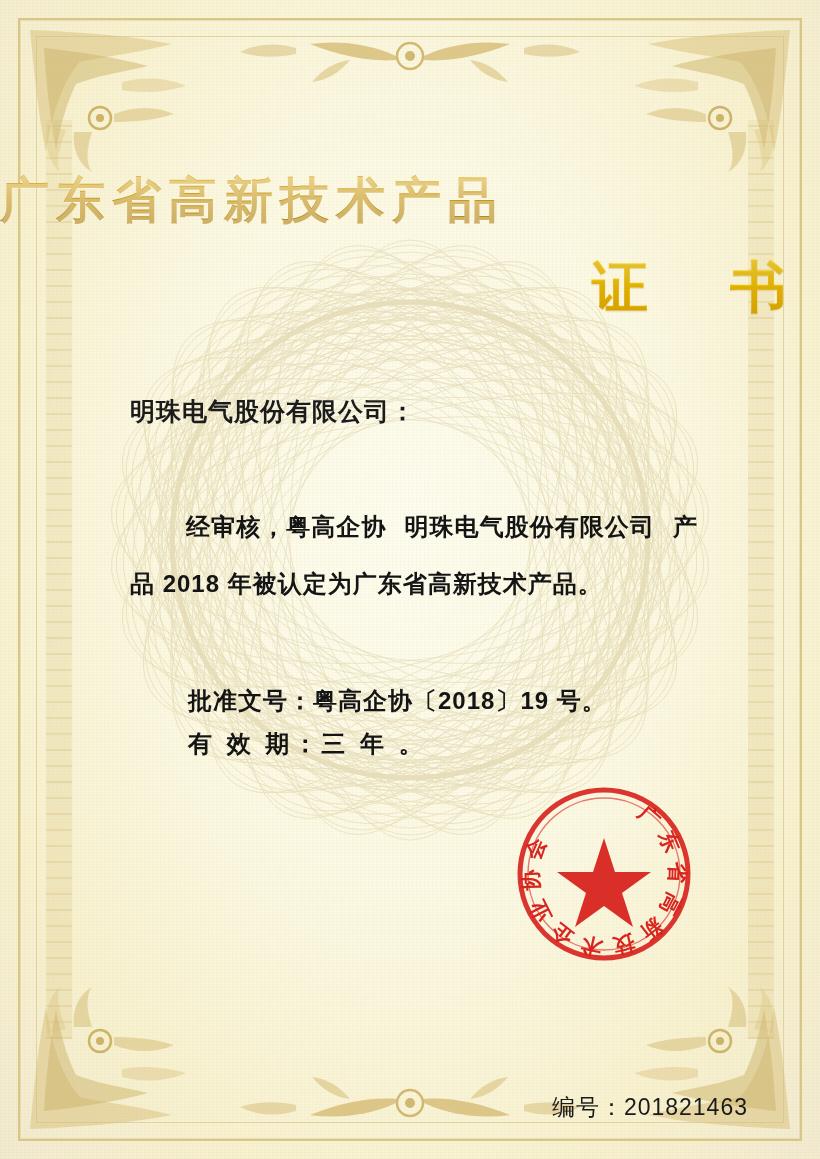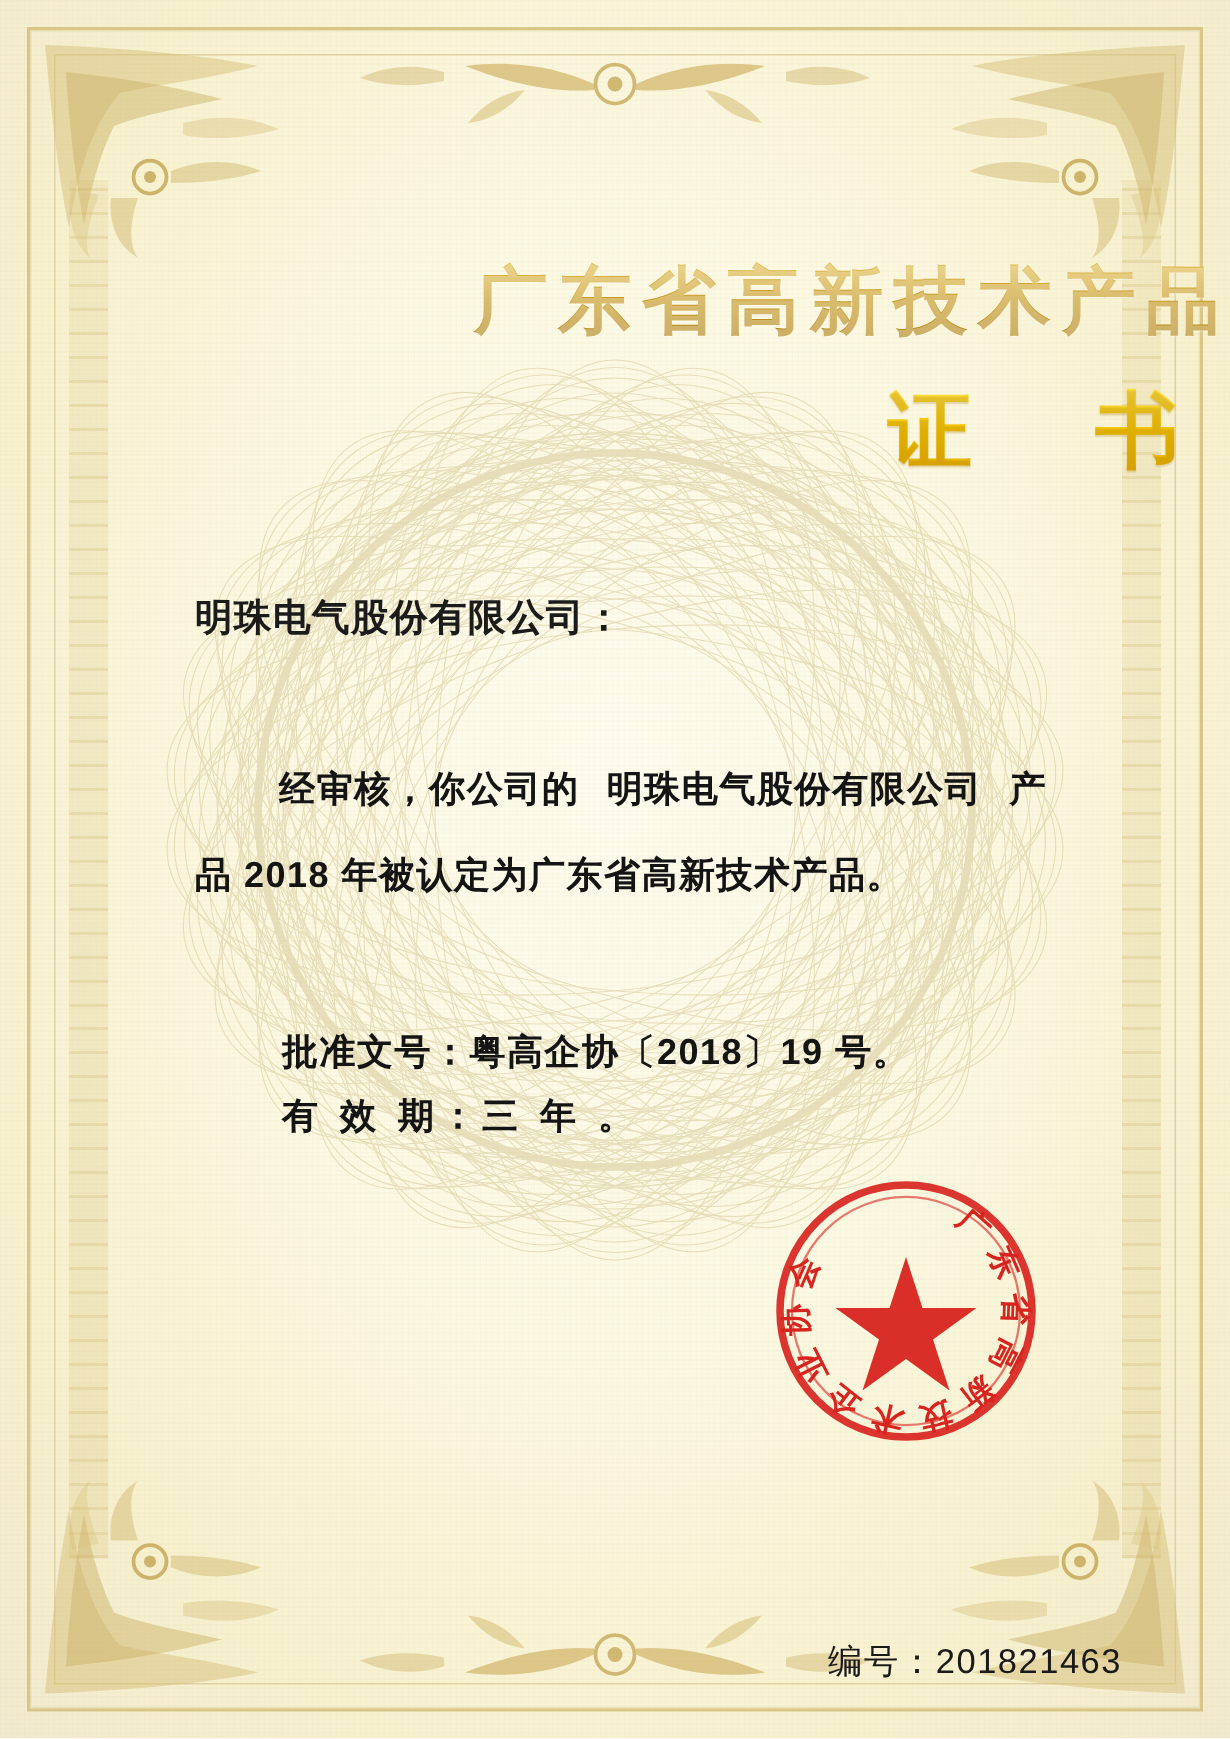--- a/index.html
+++ b/index.html
@@ -102,32 +102,31 @@
   
   .content {
     position: absolute;
     inset: 0;
   }
   .title-main {
     position: absolute;
     top: 168px;
     left: 0;
     right: 0;
-    text-align: right;
+    text-align: left;
     font-family: "Liberation Serif", serif;
     font-weight: bold;
     font-size: 49px;
     letter-spacing: 7px;
     color: #b8860b;
     background: linear-gradient(180deg, #e8c85a 0%, #c89a22 45%, #a97c10 100%);
     -webkit-background-clip: text;
     background-clip: text;
     -webkit-text-fill-color: transparent;
     text-shadow: 0 1px 0 rgba(255,255,255,0.35);
-    padding-left: 26px;
   }
   .title-sub {
     position: absolute;
     top: 250px;
     left: 0;
     right: 0;
     text-align: right;
     font-family: "Liberation Serif", serif;
     font-weight: bold;
     font-size: 56px;
@@ -328,21 +327,21 @@
   </svg>
 
   <div class="content">
 
     <div class="title-main">广东省高新技术产品</div>
     <div class="title-sub">证 书</div>
 
     <div class="recipient">明珠电气股份有限公司：</div>
 
     <div class="body-text">
-      <span class="indent"></span><span>经审核，你公司的</span><span class="gap"></span><span>明珠电气股份有限公司</span><span class="gap"></span><span>产品 2018 年被认定为广东省高新技术产品。</span>
+      <span class="indent"></span><span>经审核，粤高企协</span><span class="gap"></span><span>明珠电气股份有限公司</span><span class="gap"></span><span>产品 2018 年被认定为广东省高新技术产品。</span>
     </div>
 
     <div class="approval">批准文号：粤高企协〔2018〕19 号。</div>
     <div class="validity">有 效 期：三 年 。</div>
 
     <svg class="seal" viewBox="0 0 184 184">
       <defs>
         <path id="sealring" d="M92,92 m0,-66 a66,66 0 1,1 -0.1,0"></path>
       </defs>
       <circle cx="92" cy="92" r="84" fill="none" stroke="#d8241f" stroke-width="5" opacity="0.92"></circle>

